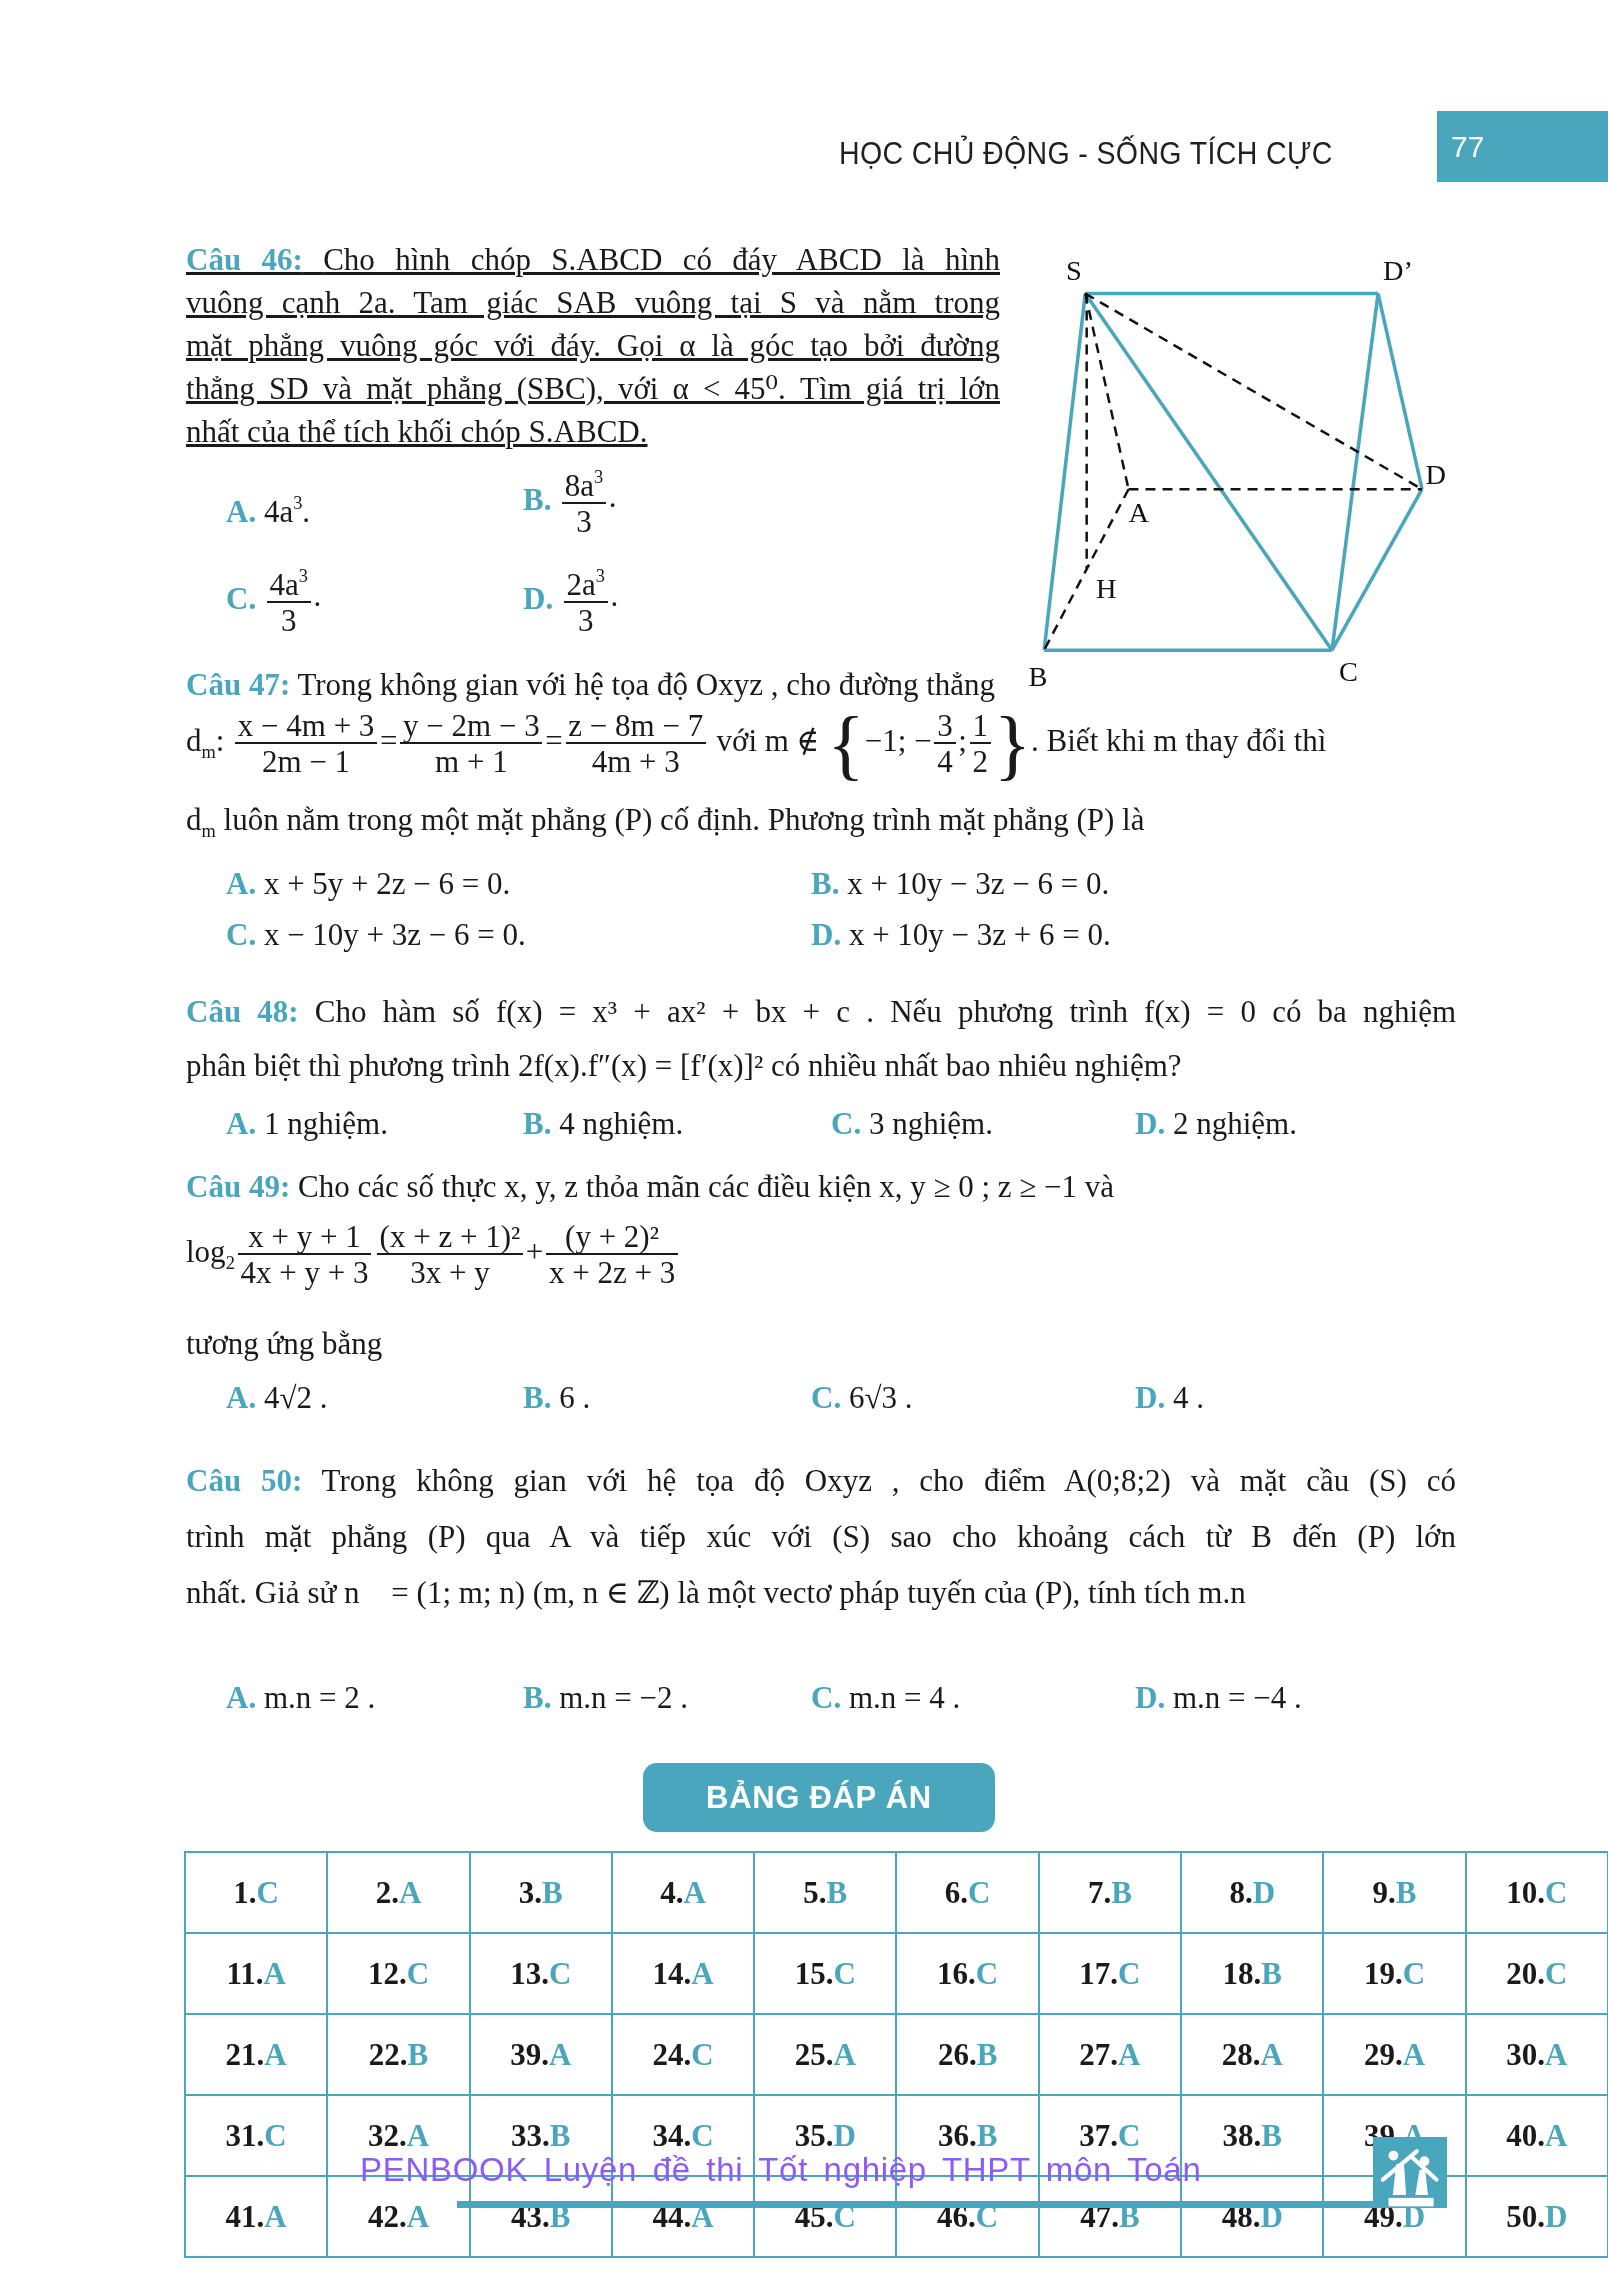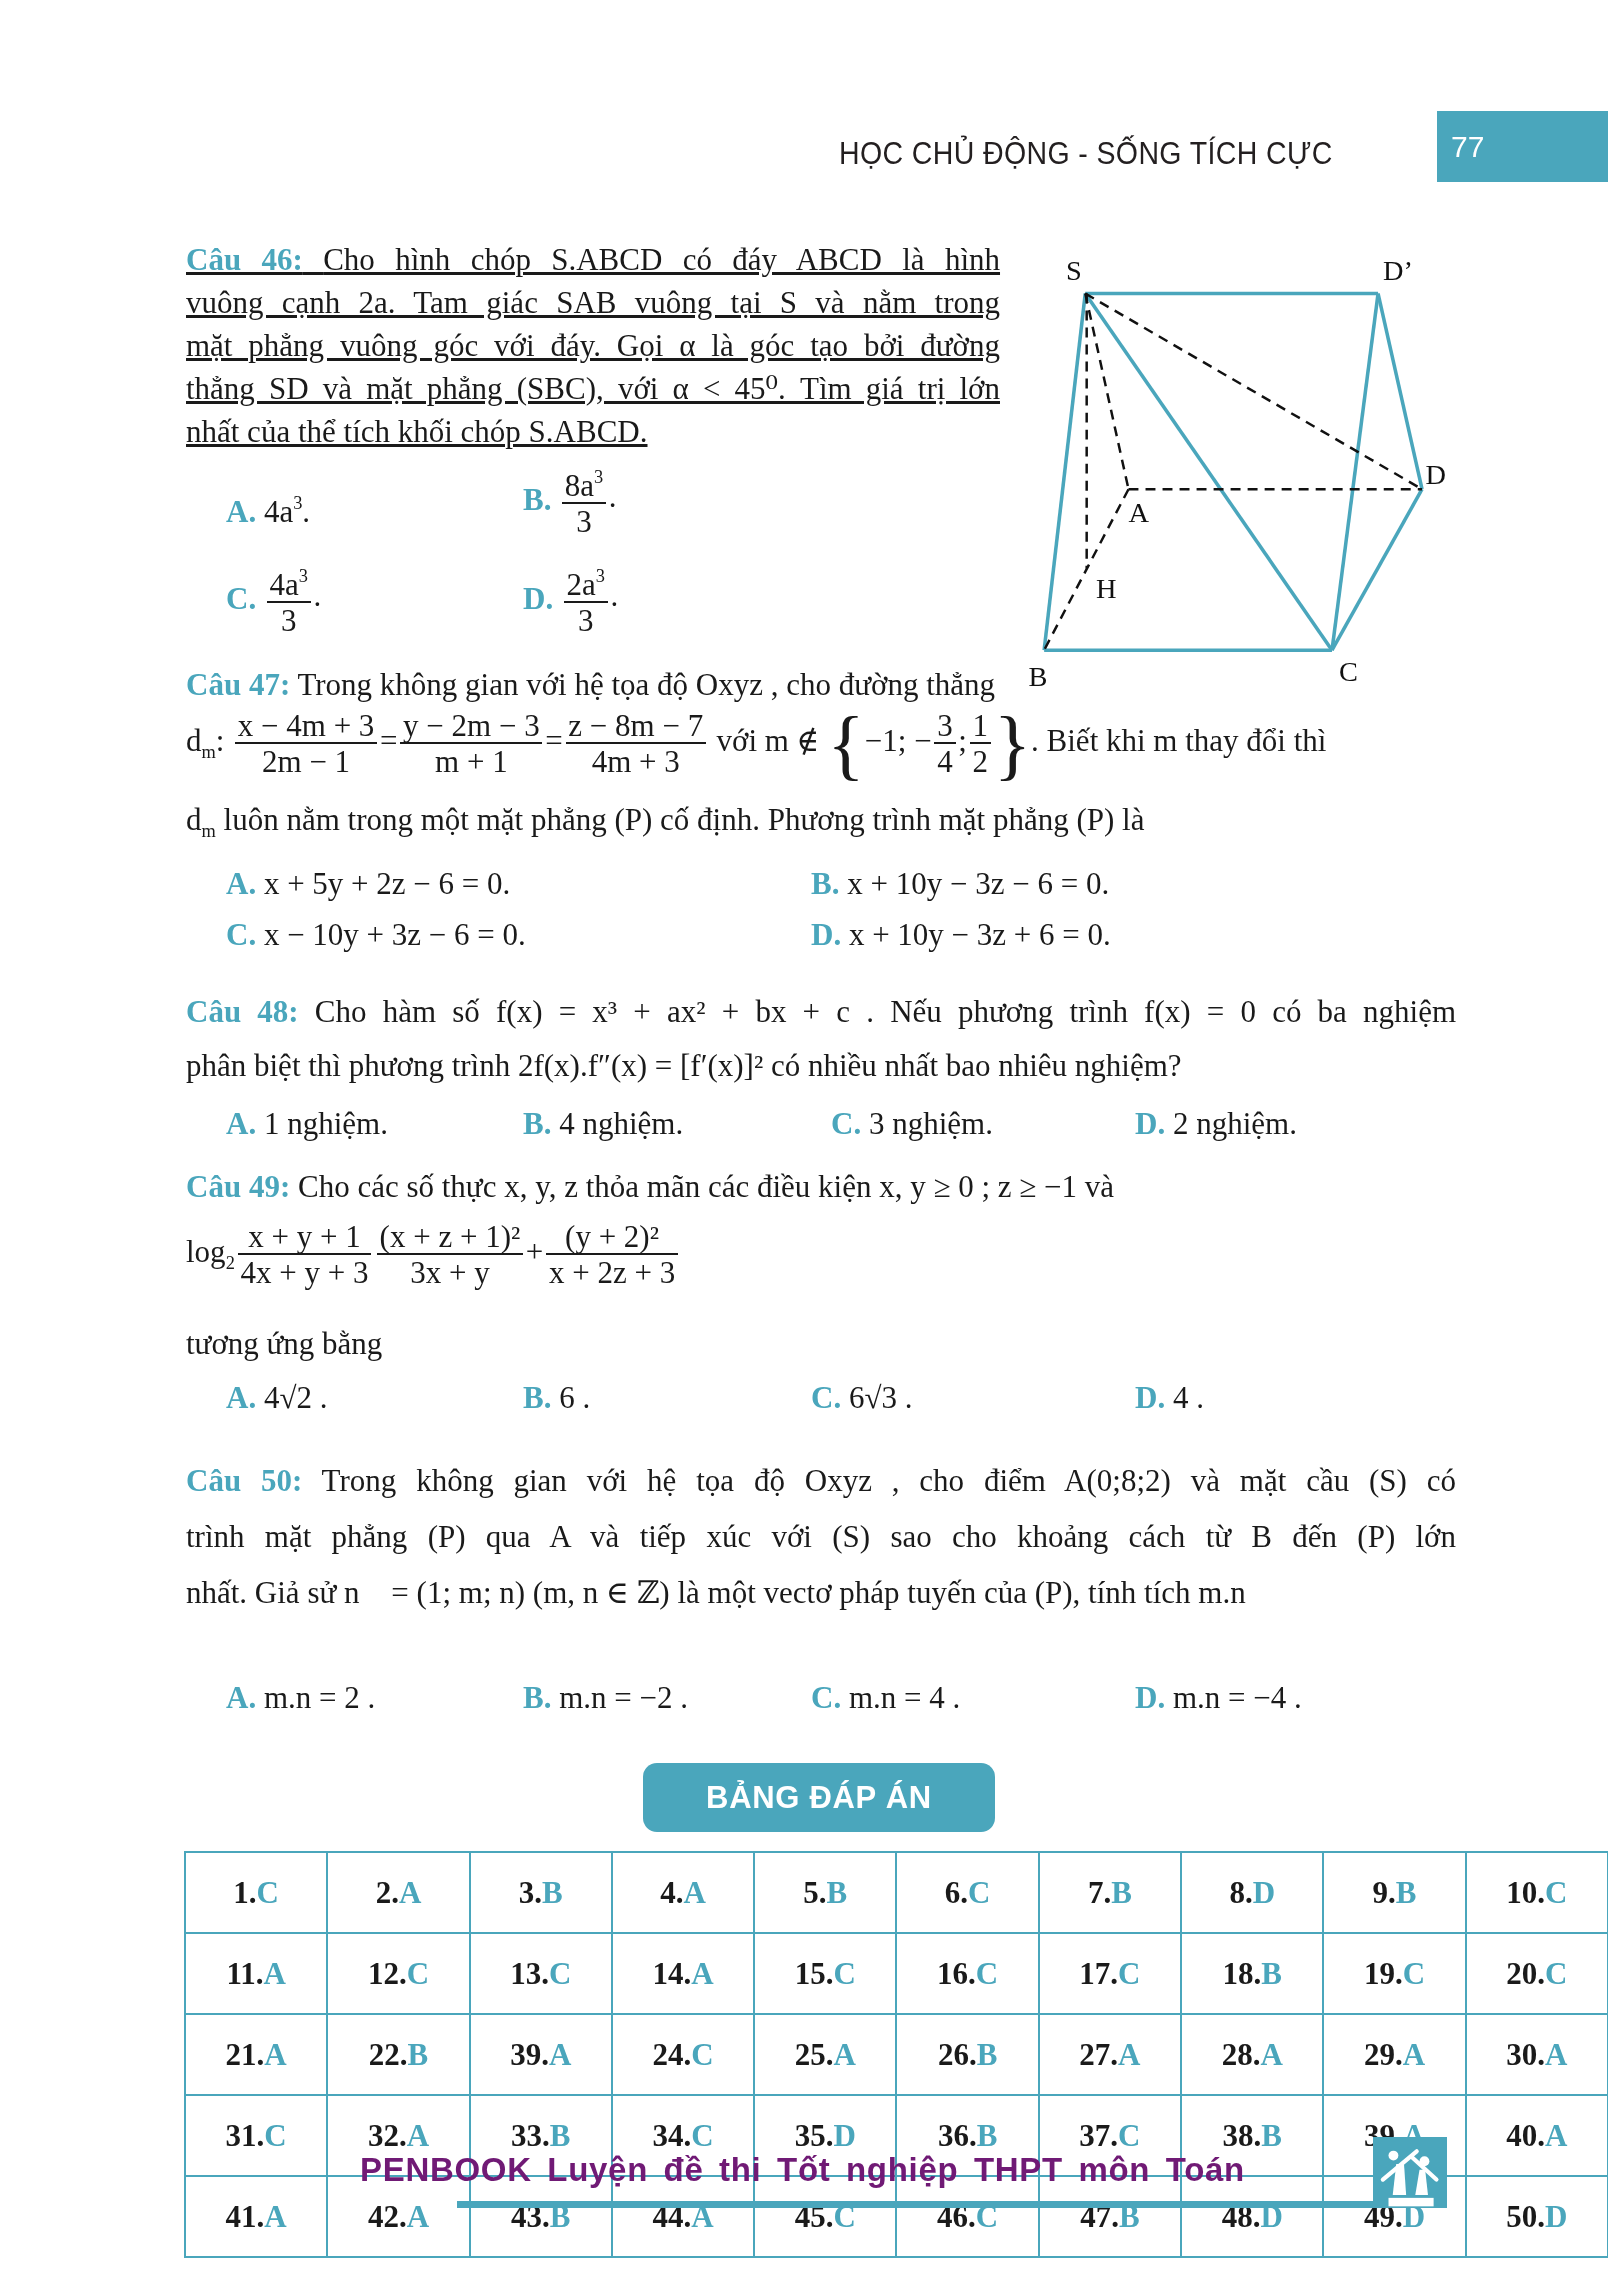--- a/index.html
+++ b/index.html
@@ -28,22 +28,22 @@
 
   
   #answer-title-box { left: 643px; top: 1763px; width: 352px; height: 69px; background: #4aa6bc; border-radius: 14px; }
   #answer-title { left: 643px; top: 1763px; width: 352px; height: 83px; line-height: 69px; text-align: center; color: #fff;
     font-family: "Liberation Sans", sans-serif; font-weight: bold; font-size: 31px; letter-spacing: 0.7px; }
   #answer-table { left: 184px; top: 1851px; border-collapse: collapse; }
   #answer-table td { width: 124px; height: 47px; border: 2.1px solid #4aa6bc; text-align: center; font-weight: bold;
     font-size: 31px; padding: 16px; }
 
   
-  #footer-text { left: 360px; top: 2151px; font-family: "Liberation Sans", sans-serif; font-weight: bold; font-size: 33px;
-    color: #701a75; white-space: nowrap; word-spacing: 5.7px; letter-spacing: 0.7px; }
+  #footer-text { left: 360px; top: 2151px; font-family: "Liberation Sans", sans-serif; font-weight: normal; font-size: 33px;
+    color: #8b5cf6; white-space: nowrap; word-spacing: 5.7px; letter-spacing: 0.7px; }
   #footer-bar { left: 457px; top: 2201px; width: 990px; height: 7px; background: #4aa6bc; }
   #footer-logo-box { left: 1373px; top: 2137px; width: 74px; height: 71px; background: #4aa6bc; }
 </style>
 </head>
 <body>
 
 <div class="abs" id="header-title">HỌC CHỦ ĐỘNG - SỐNG TÍCH CỰC</div>
 <div class="abs" id="page-box"></div>
 <div class="abs" id="page-num">77</div>
 

